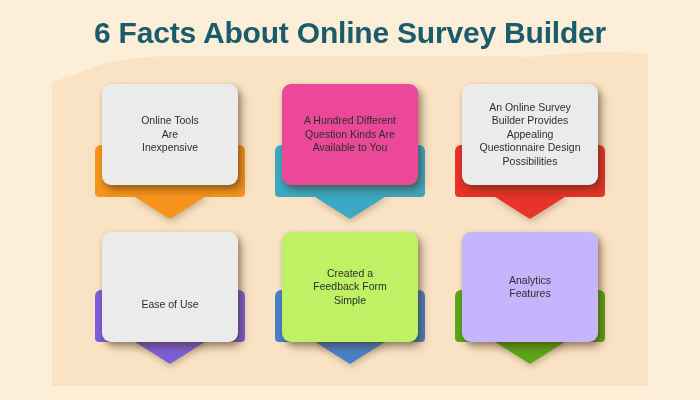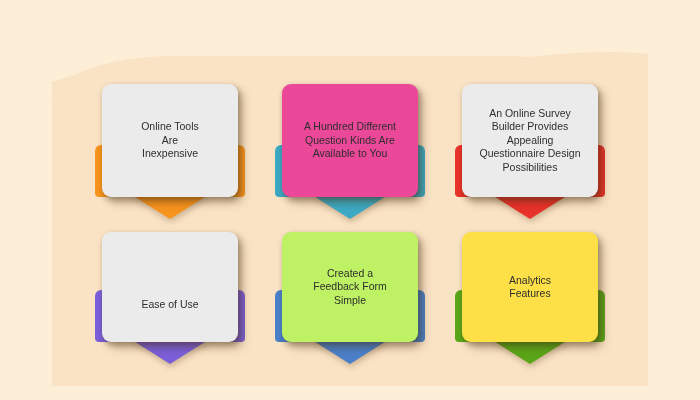--- a/index.html
+++ b/index.html
@@ -126,35 +126,36 @@
 
   
   .col-1 { left: 95px; }
   .col-2 { left: 275px; }
   .col-3 { left: 455px; }
 
   .row-1 { top: 145px; }       
   .row-2 { top: 290px; }       
 
   
-  .r1 .sheet { top: -61px; height: 113px; }
+  .r1 .sheet { top: -61px; height: 101px; }
   .r2 .sheet { top: -58px; height: 110px; }
 </style>
 </head>
 <body style="background: rgb(253, 238, 216);">
 
 <div id="canvas" style="background: rgb(253, 238, 216);">
 
   <div class="bg-blob" style="background: rgb(250, 227, 197);"></div>
   <div class="bg-blob-wave">
     <svg width="596" height="46" viewBox="0 0 596 46" preserveAspectRatio="none" aria-hidden="true">
       <path d="M0 46 L0 30 C 90 -2 200 4 300 14 C 400 24 500 -8 596 2 L596 46 Z" fill="#fae3c5"></path>
     </svg>
   </div>
 
+  <div class="page-title" style="color: rgb(26, 91, 109);">6 Facts About Online Survey Builder</div>
 
   <div class="cards">
 
     <div class="fact-card col-1 row-1 r1">
       <div class="banner" style="color: rgb(247, 148, 29);">
         <div class="banner-body"></div>
         <div class="banner-notch"></div>
       </div>
       <div class="sheet" style="background: rgb(235, 235, 235);">
         <div class="sheet-text" style="color: rgb(46, 46, 46);">Online Tools
@@ -209,20 +210,20 @@
 Feedback Form
 Simple</div>
       </div>
     </div>
 
     <div class="fact-card col-3 row-2 r2">
       <div class="banner" style="color: rgb(90, 166, 25);">
         <div class="banner-body"></div>
         <div class="banner-notch"></div>
       </div>
-      <div class="sheet" style="background: #fde047;">
+      <div class="sheet" style="background: #c4b5fd;">
         <div class="sheet-text" style="color: rgb(46, 46, 46);">Analytics
 Features</div>
       </div>
     </div>
 
   </div>
 </div>
 
 </body></html>

